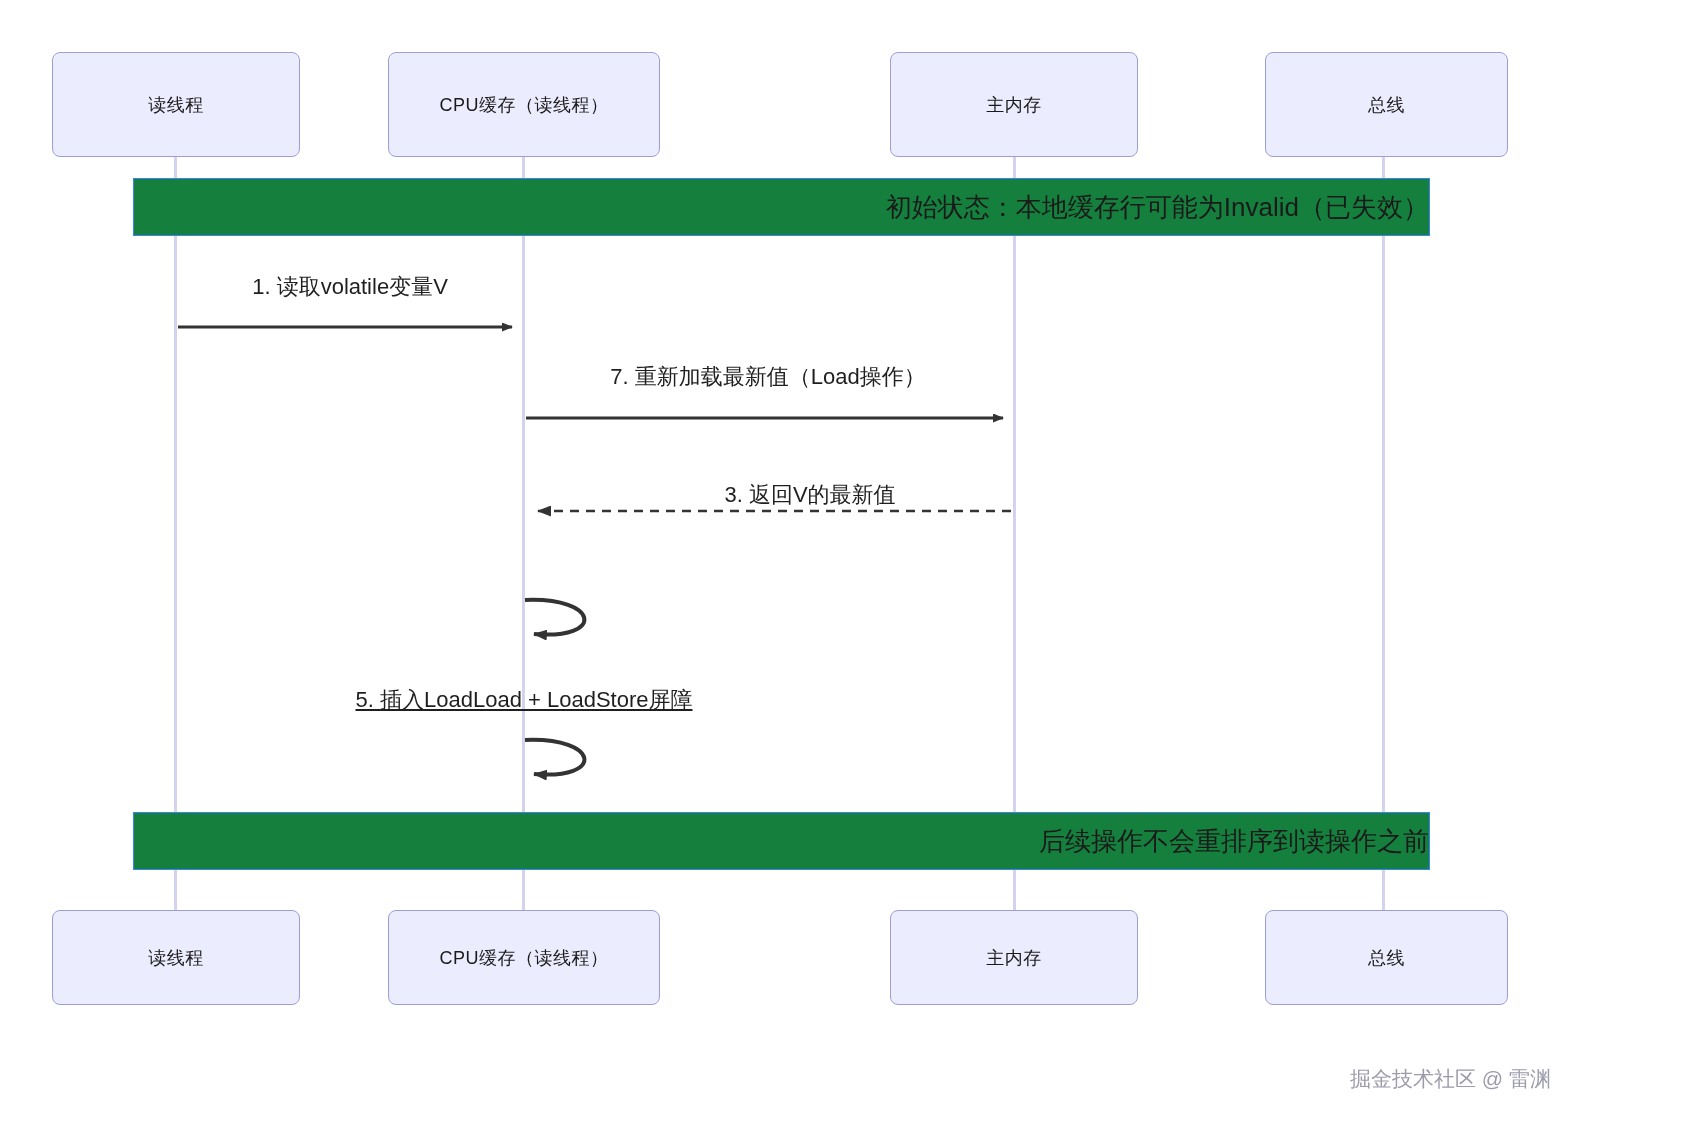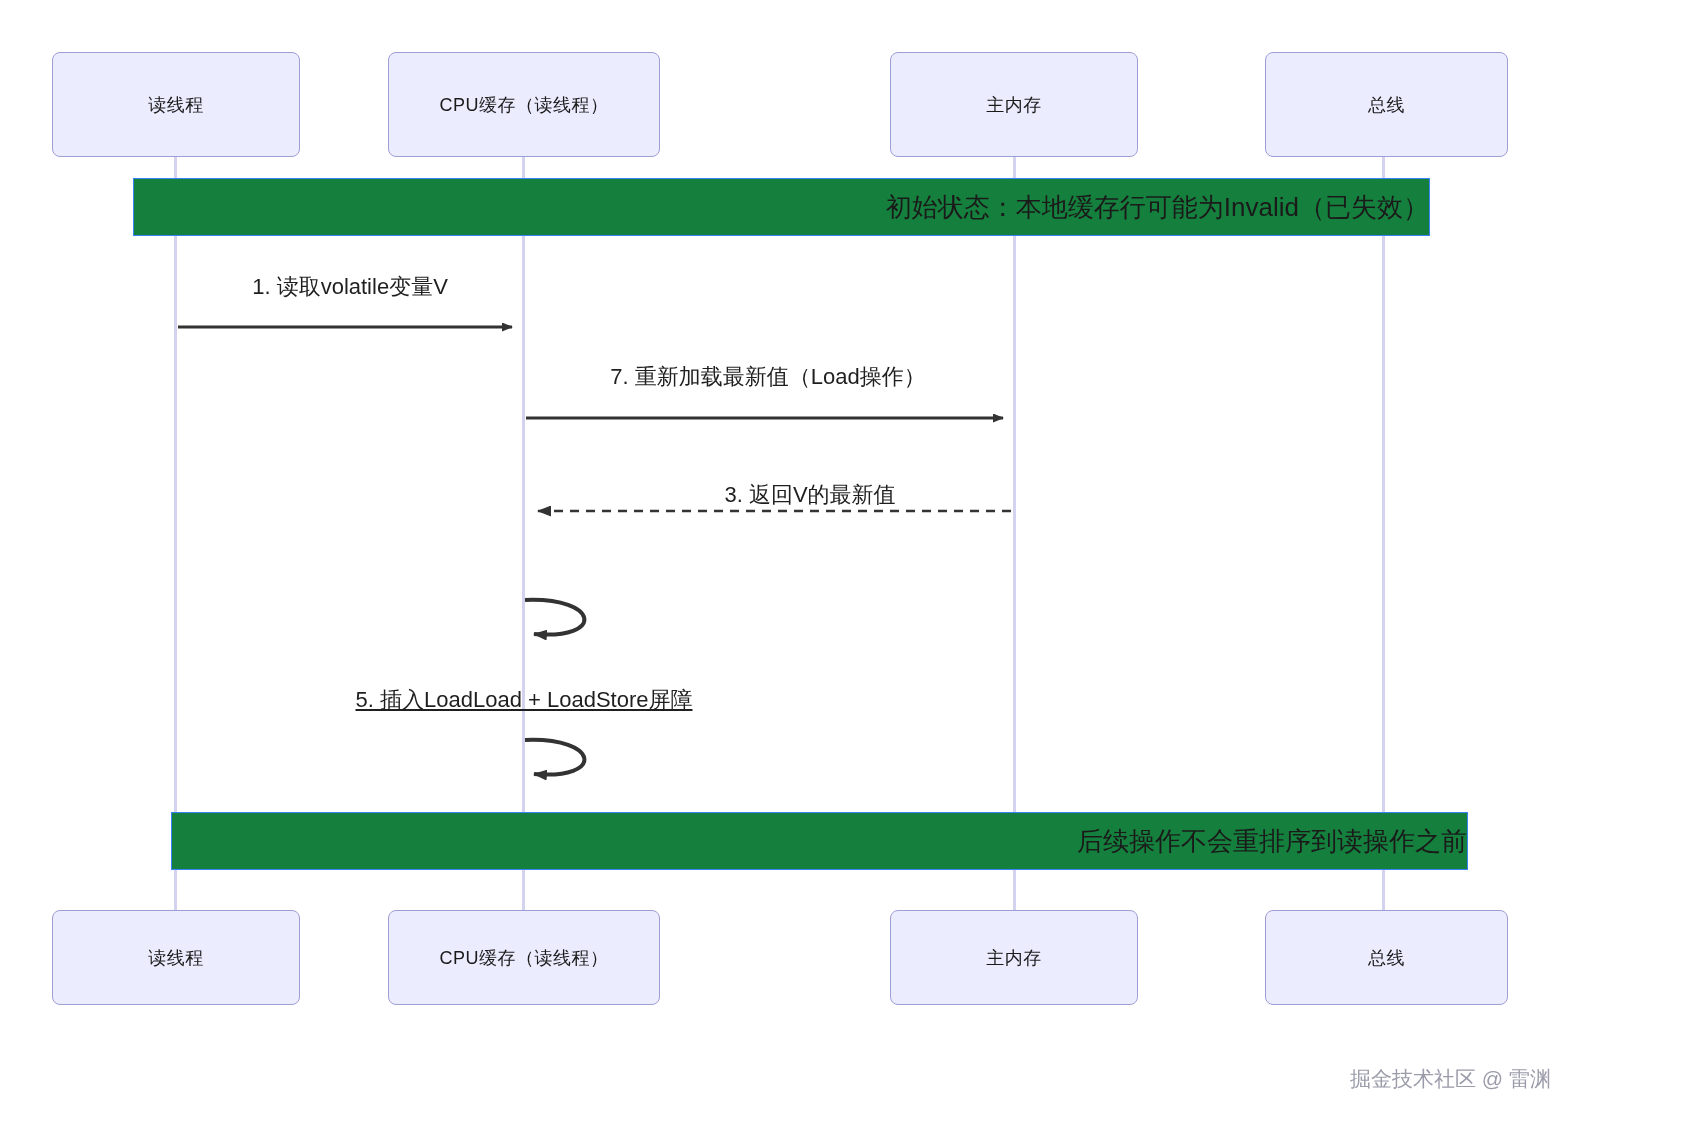--- a/index.html
+++ b/index.html
@@ -109,21 +109,21 @@
   <div class="participant" style="left:890px; top:910px; width:248px; height:95px;">
     <span>主内存</span>
   </div>
   <div class="participant" style="left:1265px; top:910px; width:243px; height:95px;">
     <span>总线</span>
   </div>
 
   <div class="note" style="left:133px; top:178px; width:1297px; height:58px;">
     <span>初始状态：本地缓存行可能为Invalid（已失效）</span>
   </div>
-  <div class="note" style="left:133px; top:812px; width:1297px; height:58px;margin-left:38px;">
+  <div class="note" style="left:133px; top:812px; width:1297px; height:58px;">
     <span>后续操作不会重排序到读操作之前</span>
   </div>
 
   <div class="msg-label" style="left:350px; top:272px;">
     <span>1. 读取volatile变量V</span>
   </div>
   <div class="msg-label" style="left:768px; top:362px;">
     <span>7. 重新加载最新值（Load操作）</span>
   </div>
   <div class="msg-label" style="left:810px; top:452px;margin-top:28px;">

